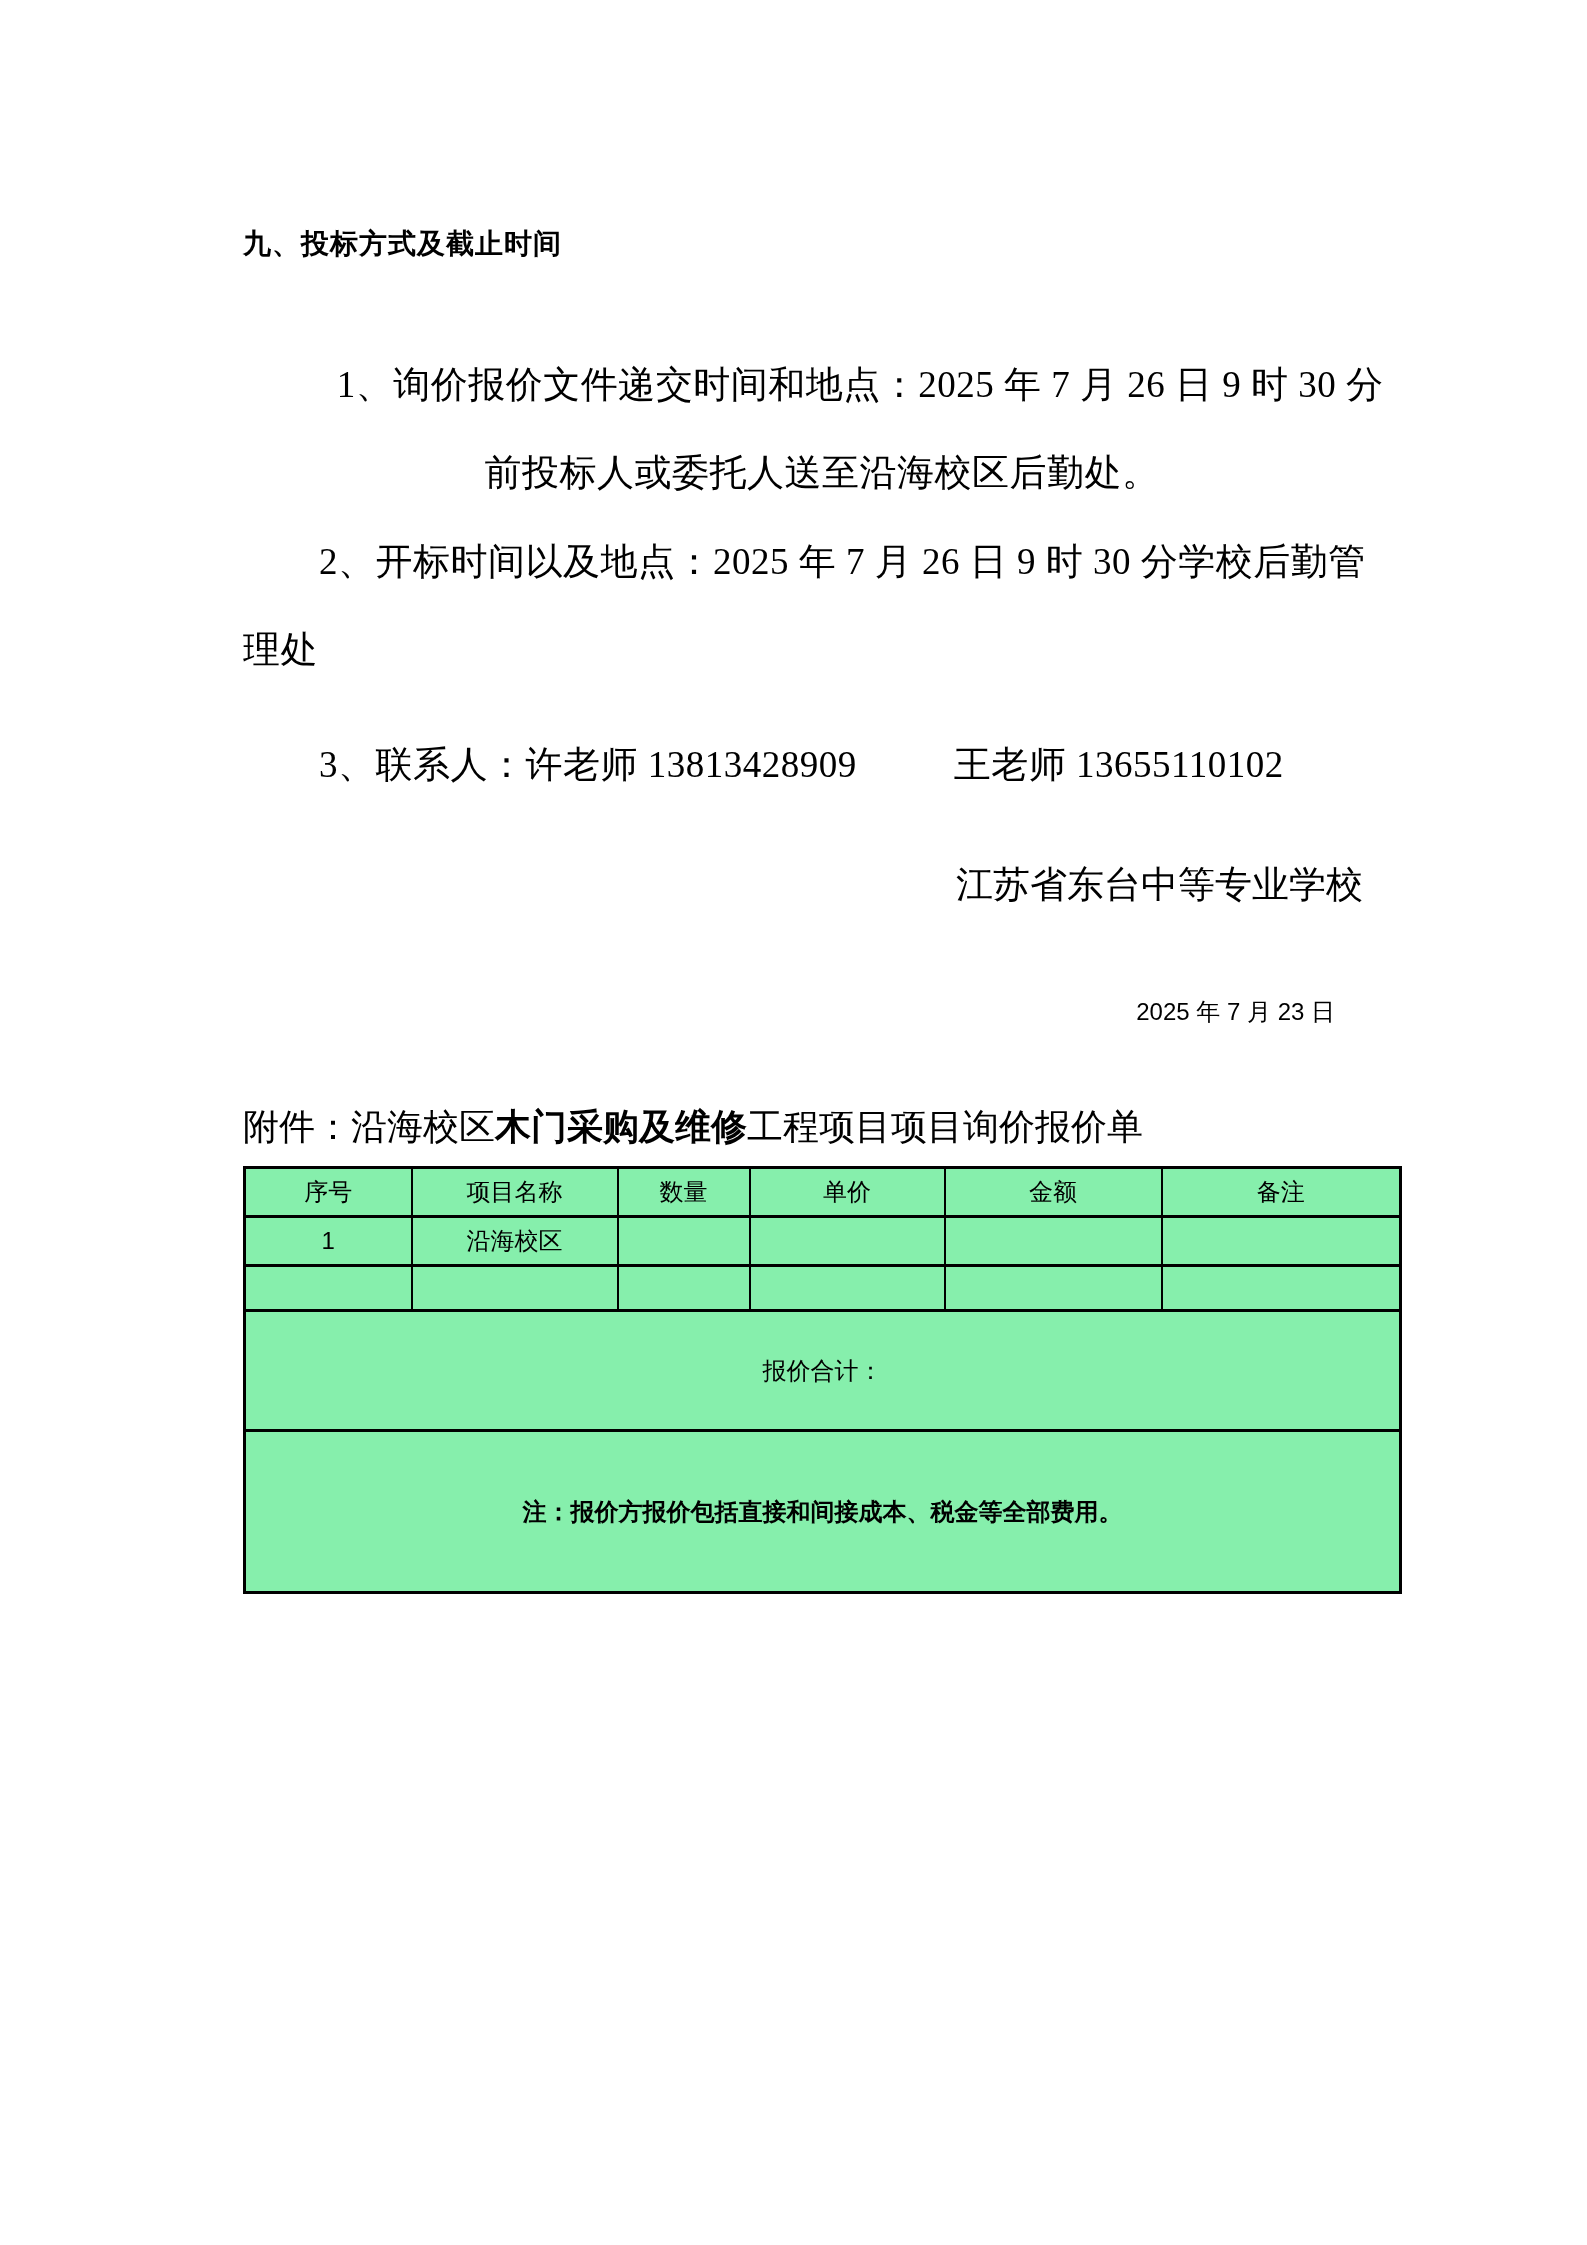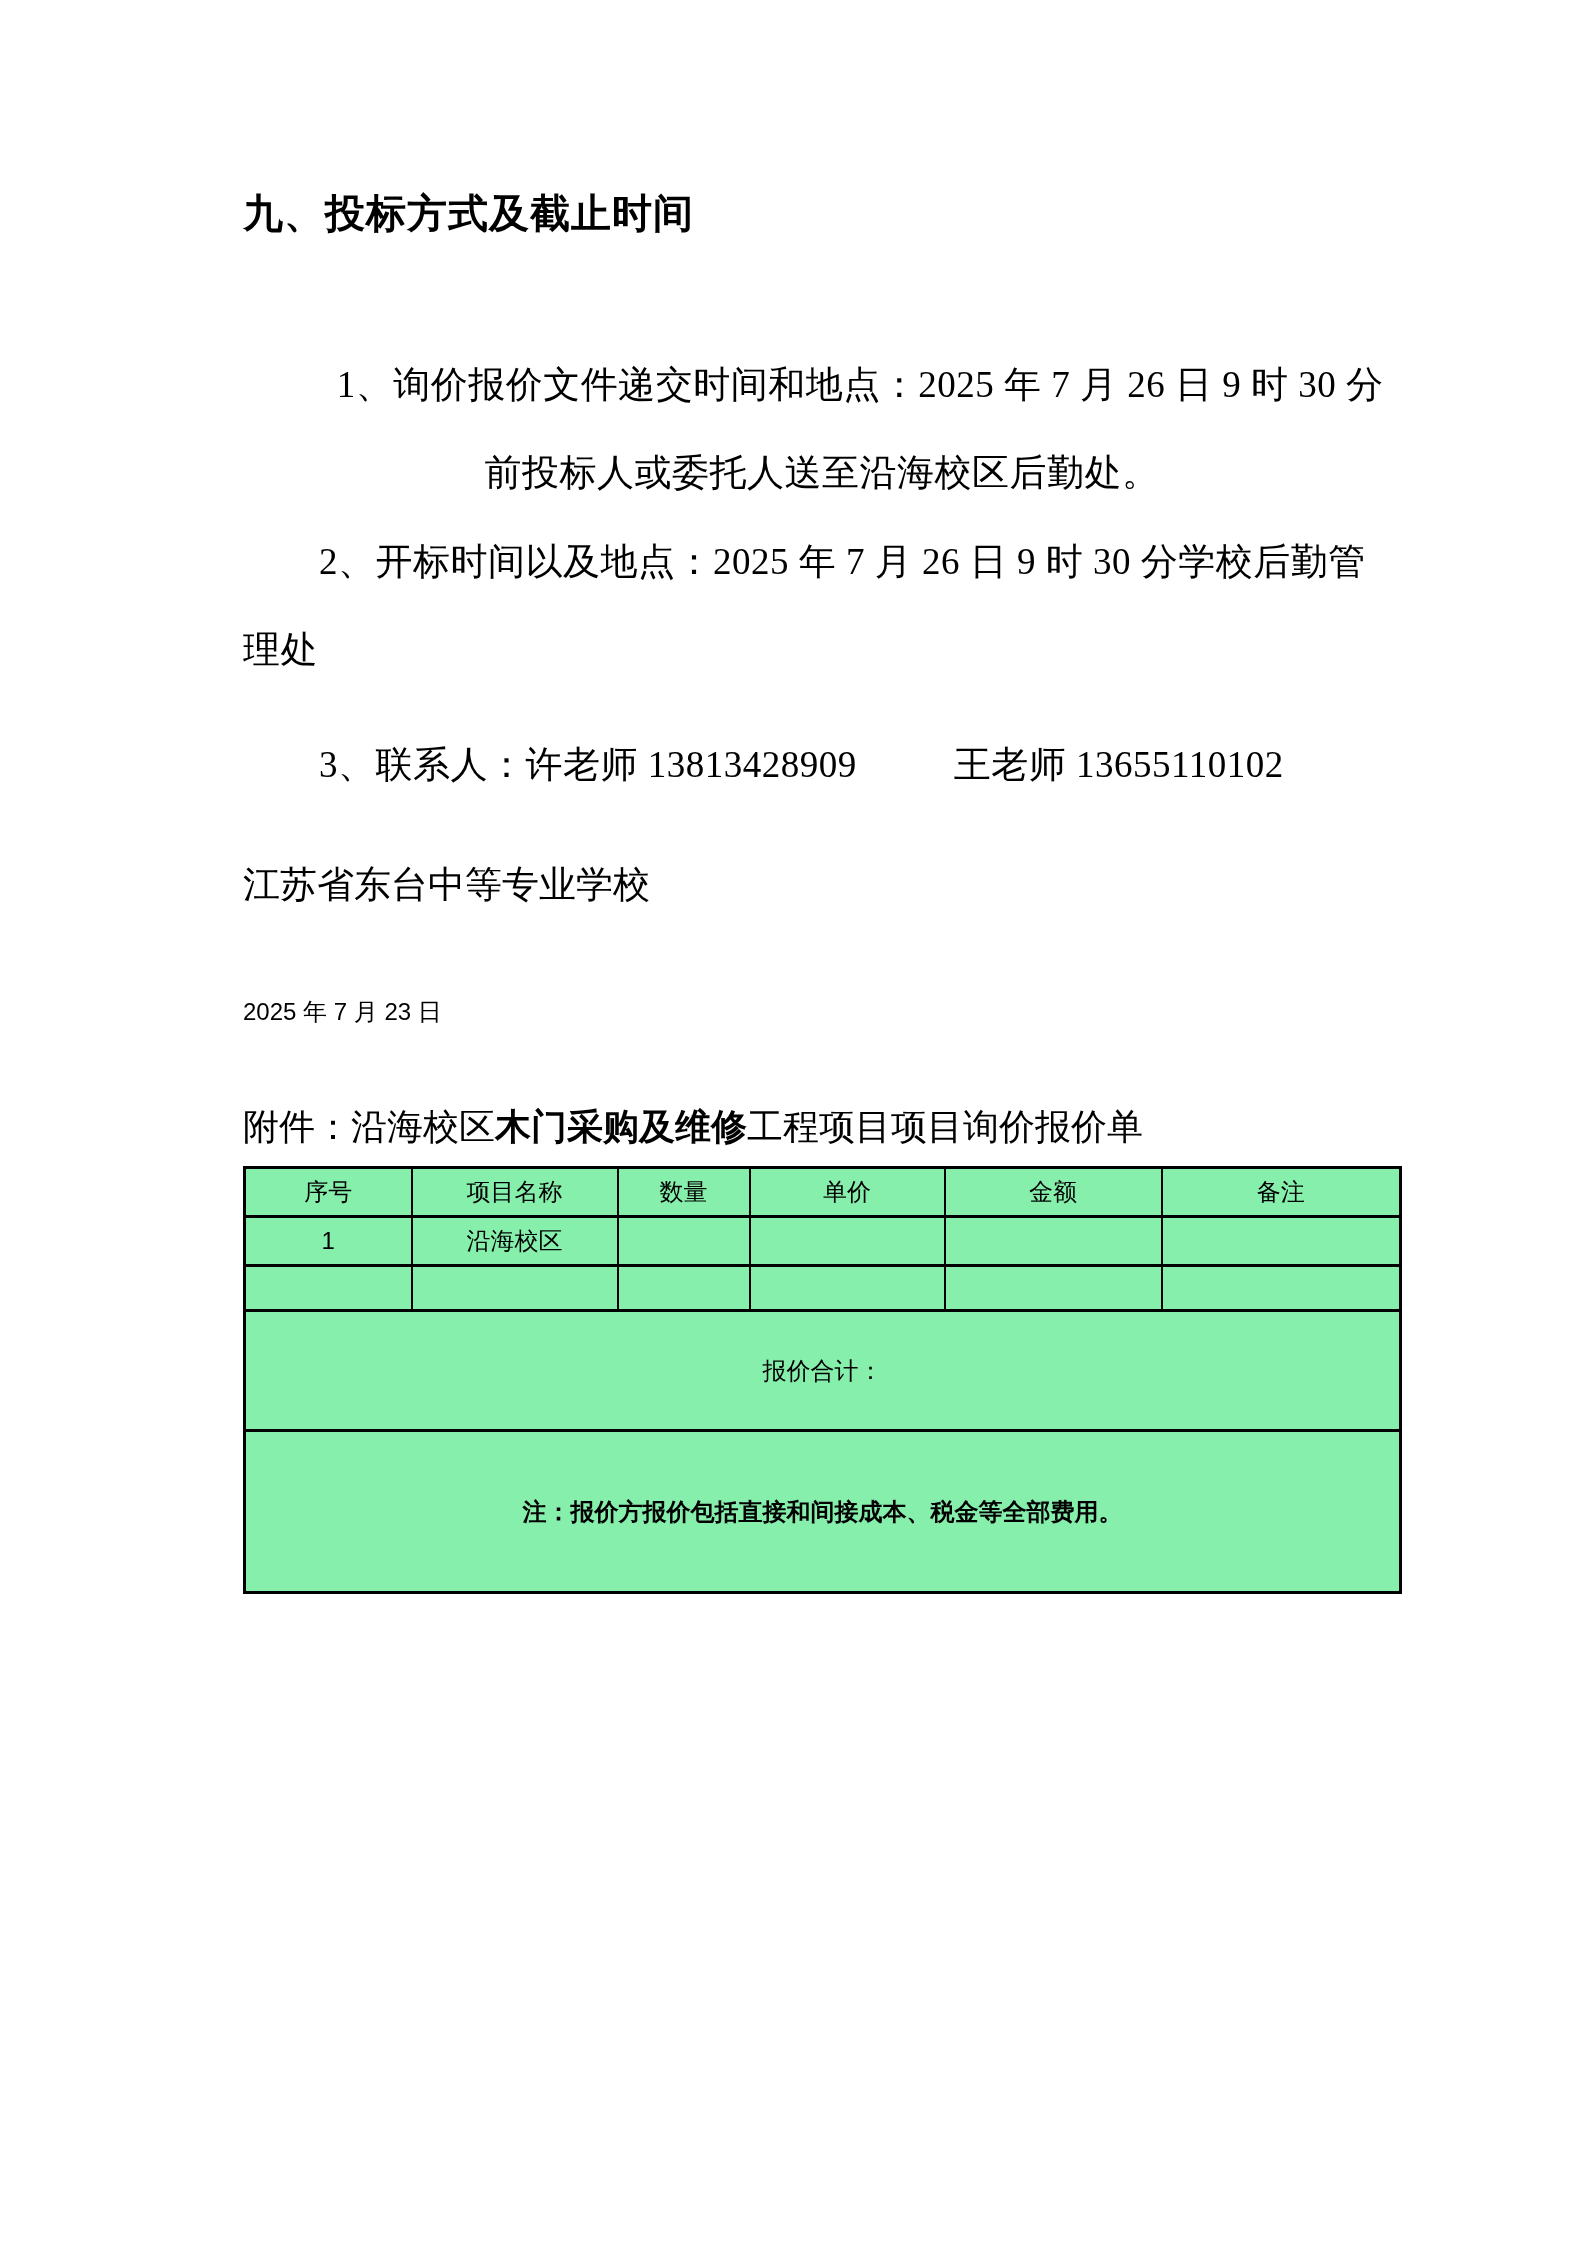--- a/index.html
+++ b/index.html
@@ -7,37 +7,37 @@
     position:relative;
     width:1587px; height:2245px;
     margin:0 auto;
     background:#ffffff;
     color:#000000;
     font-family:"Liberation Serif","DejaVu Serif",serif;
     overflow:hidden;
   }
   .abs { position:absolute; }
   .heading {
-    left:243px; top:188px; width:1156px;
-    font-size:40px; font-weight:bold;
+    left:243px; top:218px; width:1156px;
+    font-size:28px; font-weight:bold;
     letter-spacing:1px;
     line-height:52px;
   }
   .para {
     left:243px; width:1158px;
     font-size:37px;
     line-height:88px;
     letter-spacing:0.5px;
   }
   .indent { padding-left:76px; }
   .p1 { top:341px;text-align:center; }
   .p2 { top:518px; }
   .p3 { top:721px; }
   .contact-gap { display:inline-block; width:97px; }
-  .sig { left:243px; width:1156px; font-size:37px; line-height:88px; }
+  .sig { left:243px; width:1156px; text-align:right; font-size:37px; line-height:88px; }
   .sig-org { top:841px; padding-right:36px; box-sizing:border-box; }
   .sig-date { top:968px; padding-right:64px; box-sizing:border-box;
               font-family:"Liberation Sans","DejaVu Sans",sans-serif; font-size:24px; }
   .attach { left:243px; top:1103px; width:1156px; font-size:36px; line-height:48px; }
   .attach .bold-seg { font-weight:bold;margin-top:40px; }
 
   table.quote {
     position:absolute; left:243px; top:1166px;
     border-collapse:collapse;
     table-layout:fixed;

